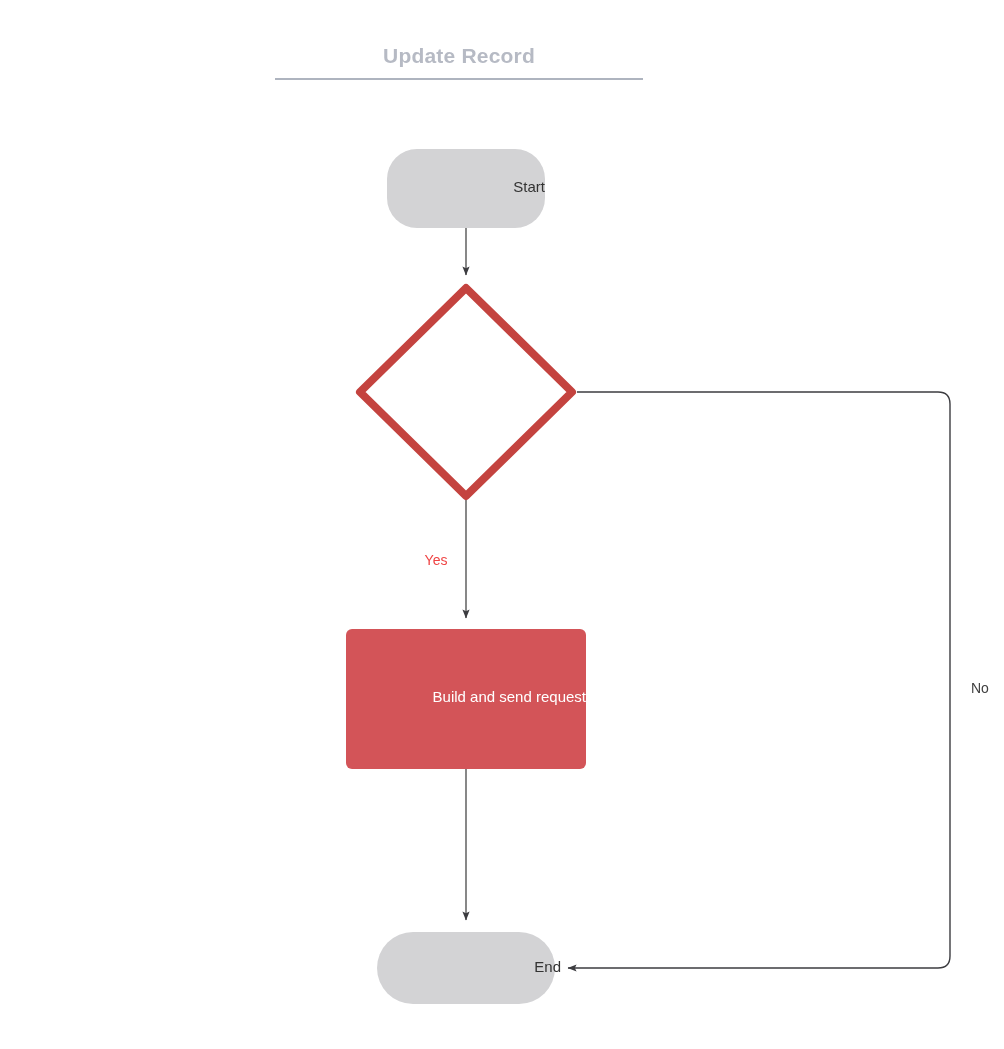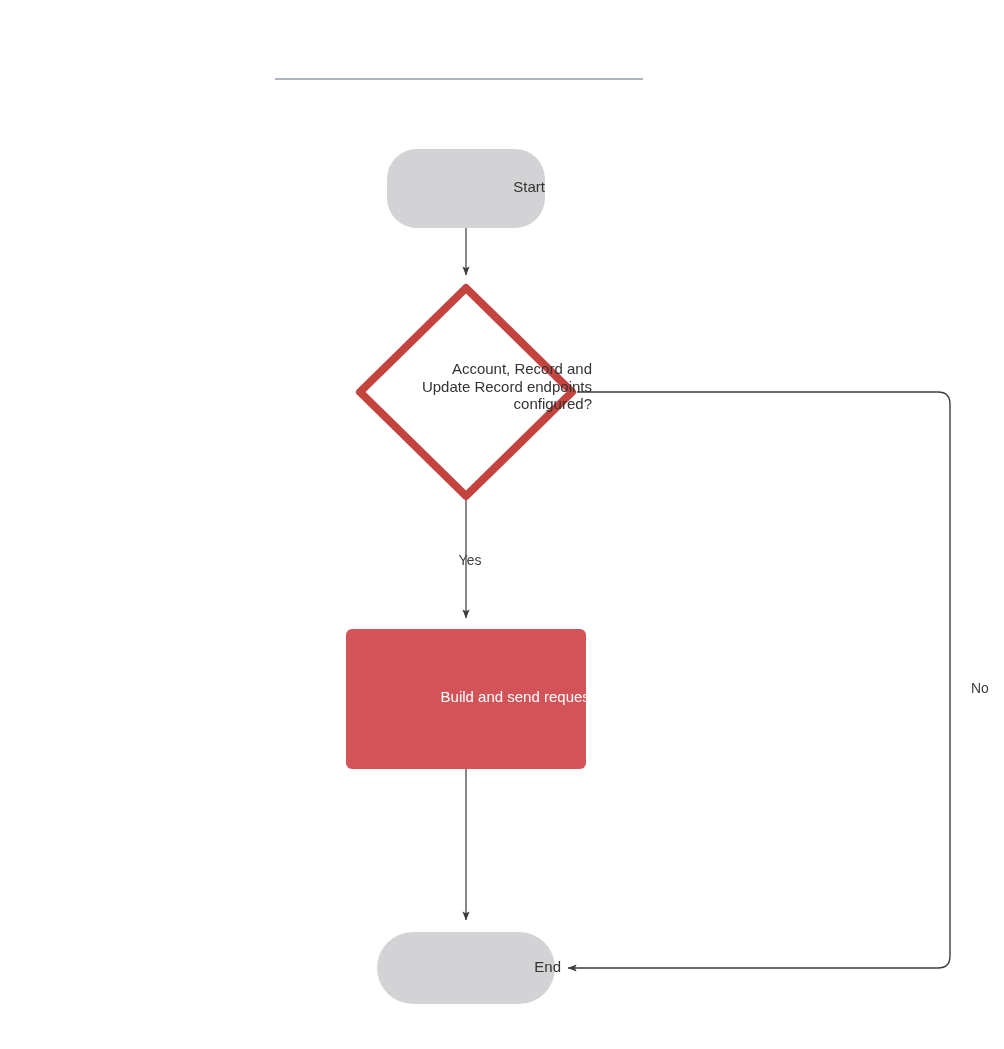--- a/index.html
+++ b/index.html
@@ -67,52 +67,52 @@
     width: 252px;
     font-size: 15px;
     color: #333333;
   }
   #process-label {
     left: 346px;
     top: 688px;
     width: 240px;
     font-size: 15px;
     color: #ffffff;
-    padding-left: 8px;
   }
   #end-label {
     left: 377px;
     top: 958px;
     width: 178px;
     font-size: 15px;
     color: #333333;
     margin-left: 6px;
   }
   #yes-label {
-    left: 440px;
+    left: 406px;
     top: 552px;
     width: 60px;
     font-size: 14px;
-    color: #404040;
+    color: #ef4444;
     text-align: center;
   }
   #no-label {
     left: 971px;
     top: 680px;
     width: 60px;
     font-size: 14px;
     color: #404040;
     text-align: left;
   }
 </style>
 </head>
 <body>
 
 <div id="canvas">
 
+  <div id="title-text">Update Record</div>
   <div id="title-rule"></div>
 
   <svg class="svg-layer" viewBox="0 0 1004 1049" xmlns="http://www.w3.org/2000/svg">
     <defs>
       <marker id="arrowhead" markerWidth="10" markerHeight="10" refX="8.6" refY="4" orient="auto" markerUnits="userSpaceOnUse">
         <path d="M0,0.4 L9,4 L0,7.6 L1.8,4 Z" fill="#3c3c40"></path>
       </marker>
     </defs>
 
     <g>
@@ -142,22 +142,19 @@
     <g>
       <rect x="346" y="629" width="240" height="140" rx="6" ry="6" fill="#d35458"></rect>
     </g>
 
     <g>
       <rect x="377" y="932" width="178" height="72" rx="36" ry="36" fill="#d3d3d5"></rect>
     </g>
   </svg>
 
   <div class="node-label" id="start-label">Start</div>
-  <div class="node-label" id="decision-label">Account, Record and
-Update Record endpoints
-configured?</div>
   <div class="node-label" id="process-label">Build and send request</div>
   <div class="node-label" id="end-label">End</div>
 
   <div class="node-label" id="yes-label">Yes</div>
   <div class="node-label" id="no-label">No</div>
 
 </div>
 
 </body></html>

